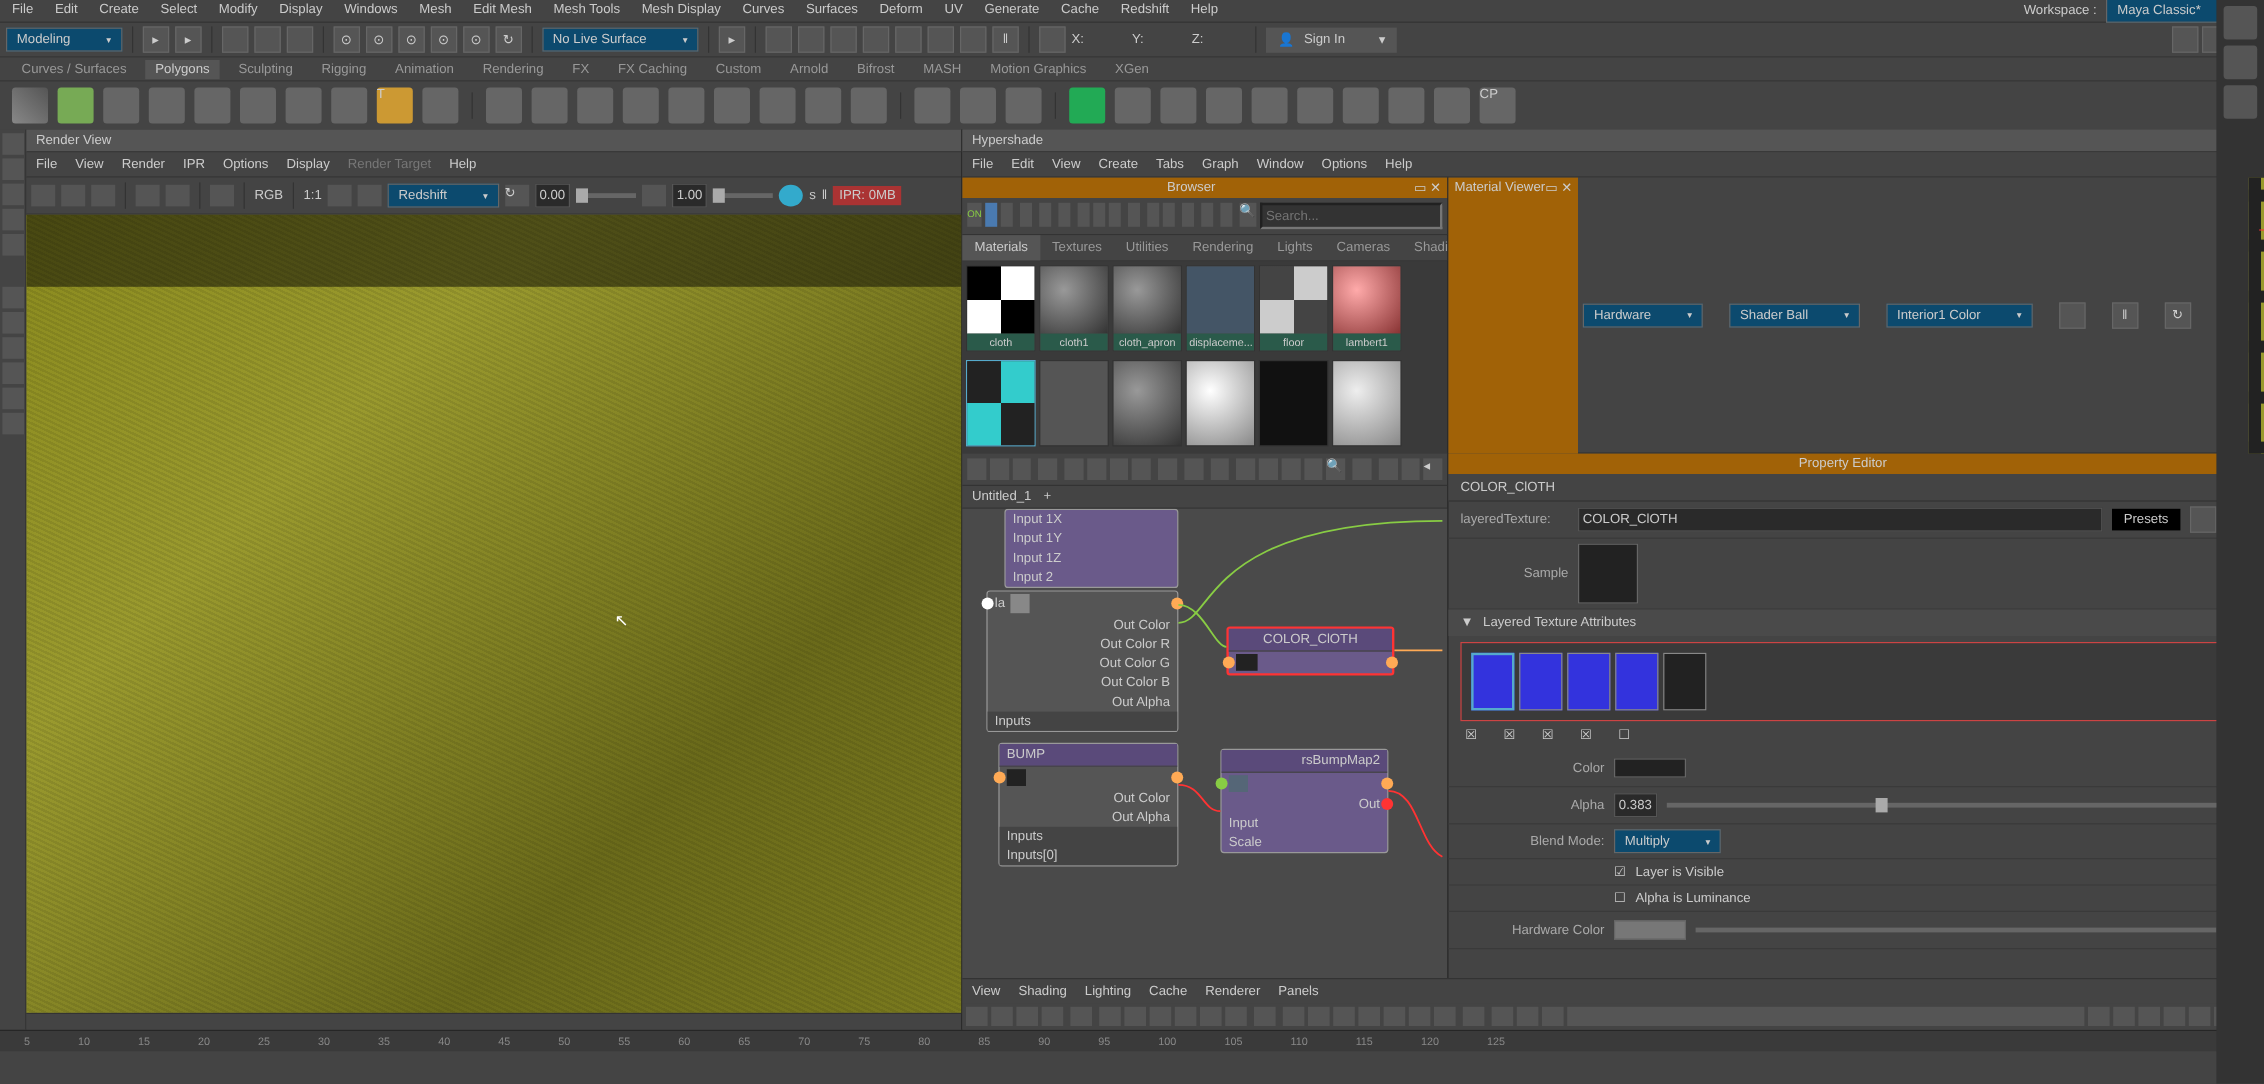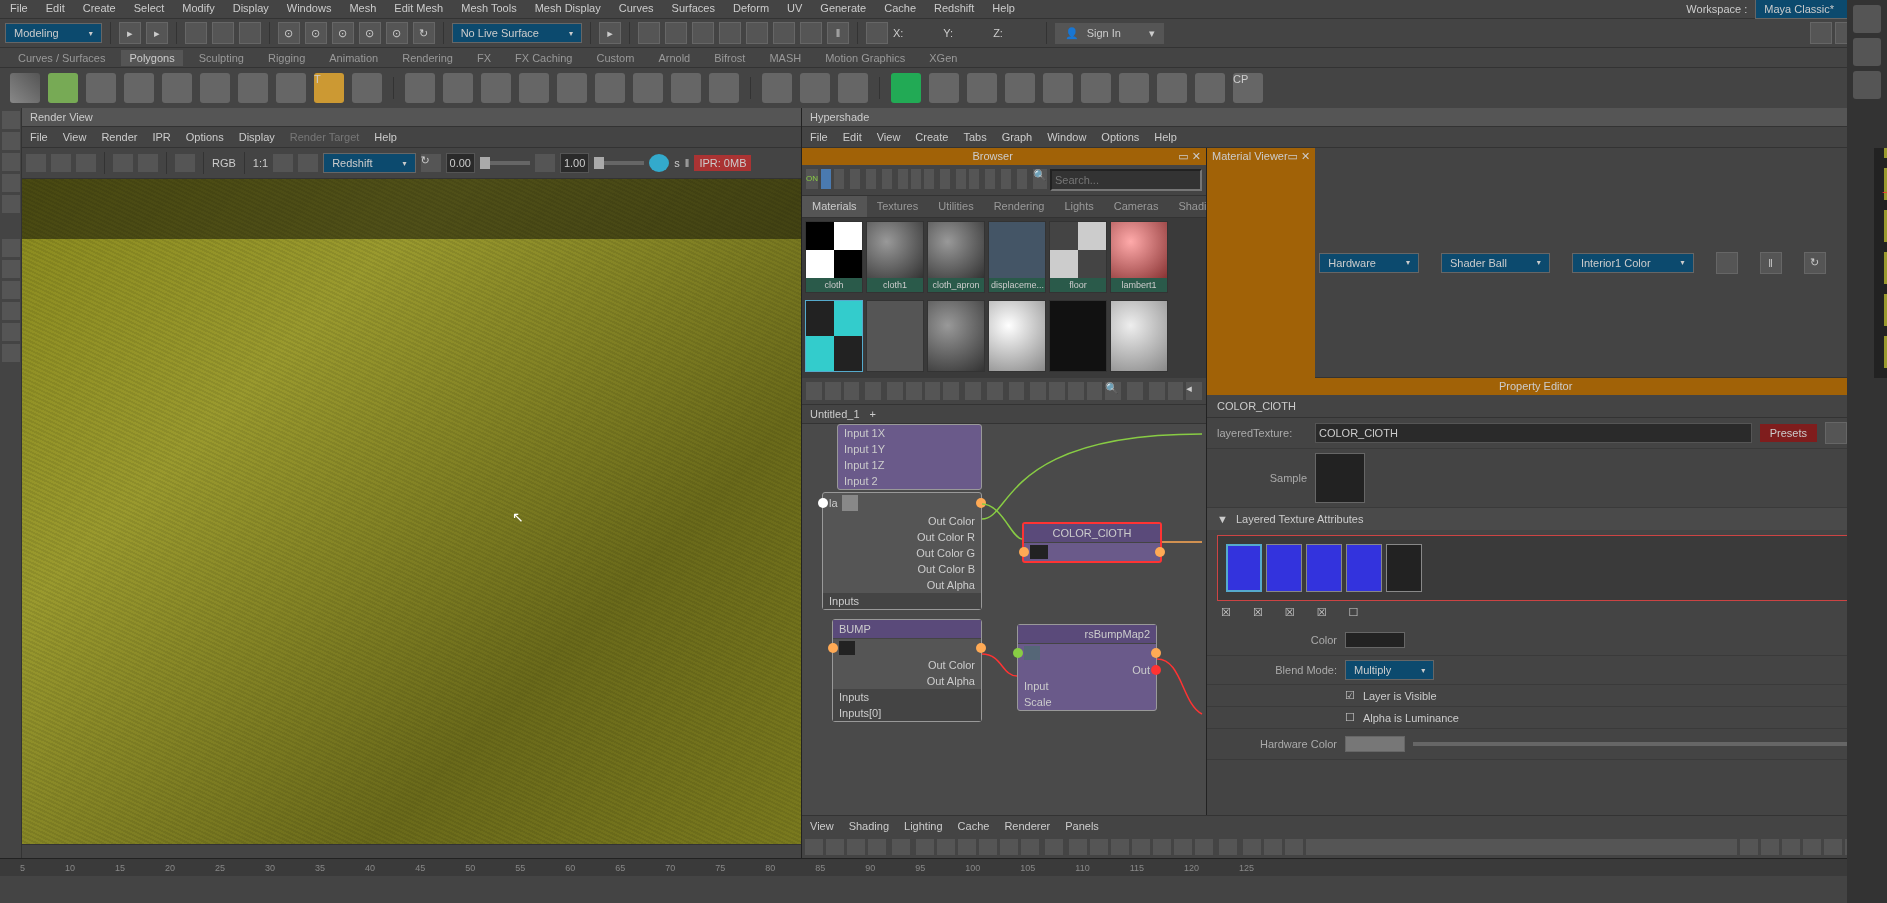--- a/index.html
+++ b/index.html
@@ -67,21 +67,21 @@
 .node-row{padding:2px 6px;display:flex;align-items:center;gap:4px;position:relative}
 .port{width:10px;height:10px;border-radius:50%;position:absolute}
 .port.in{left:-5px;background:#8c4}
 .port.out{right:-5px;background:#8c4}
 .port.orange{background:#fa5}
 .propeditor{flex:1;display:flex;flex-direction:column}
 .pe-name{background:#444;padding:5px 10px;border-bottom:1px solid #333}
 .pe-row{padding:4px 10px;display:flex;align-items:center;gap:8px;border-bottom:1px solid #3a3a3a}
 .pe-label{width:120px;text-align:right;color:#aaa}
 .pe-input{background:#2a2a2a;padding:3px;flex:1;border:1px solid #555}
-.pe-btn{background:#7f1d1d;padding:3px 10px;cursor:pointer}
+.pe-btn{background:#000000;padding:3px 10px;cursor:pointer}
 .pe-section{background:#4a4a4a;padding:5px 10px;display:flex;gap:8px;cursor:pointer}
 .layer-swatches{display:flex;gap:4px;padding:8px;background:#3a3a3a;border:1px solid #c44;margin:5px 10px}
 .layer-sw{width:36px;height:48px;background:#33d;border:1px solid #888;cursor:pointer}
 .layer-sw.active{border:2px solid #5ac}
 .layer-sw.dark{background:#222}
 .bottom-panel{background:#444;padding:4px 8px;display:flex;gap:15px;border-top:1px solid #333}
 .bottom-tb{background:#444;padding:3px;display:flex;gap:3px}
 .bottom-tb div{width:18px;height:16px;background:#555;cursor:pointer}
 .timeline{background:#3a3a3a;height:18px;display:flex;align-items:center;padding:0 20px;gap:40px;border-top:1px solid #222}
 .timeline span{color:#888;font-size:9px}
@@ -549,20 +549,28 @@
             <span>☒</span>
             <span>☒</span>
             <span>☒</span>
             <span>☒</span>
             <span>☐</span>
           </div>
           <div class="pe-row">
             <span class="pe-label">Color</span>
             <div style="width:60px;height:16px;background:#222;border:1px solid #666"></div>
             <div style="flex:1"></div>
+            <div class="iconbtn"></div>
+          </div>
+          <div class="pe-row">
+            <span class="pe-label">Alpha</span>
+            <span class="pe-input" style="flex:0;width:50px">0.383</span>
+            <div style="flex:1;height:4px;background:#666;position:relative">
+                <div style="position:absolute;left:38%;top:-4px;width:10px;height:12px;background:#aaa"></div>
+              </div>
             <div class="iconbtn"></div>
           </div>
           <div class="pe-row">
             <span class="pe-label">Blend Mode:</span>
             <div class="dropdown" style="min-width:60px">Multiply</div>
           </div>
           <div class="pe-row">
             <span class="pe-label"></span>
             <span>☑</span>
             <span>Layer is Visible</span>

